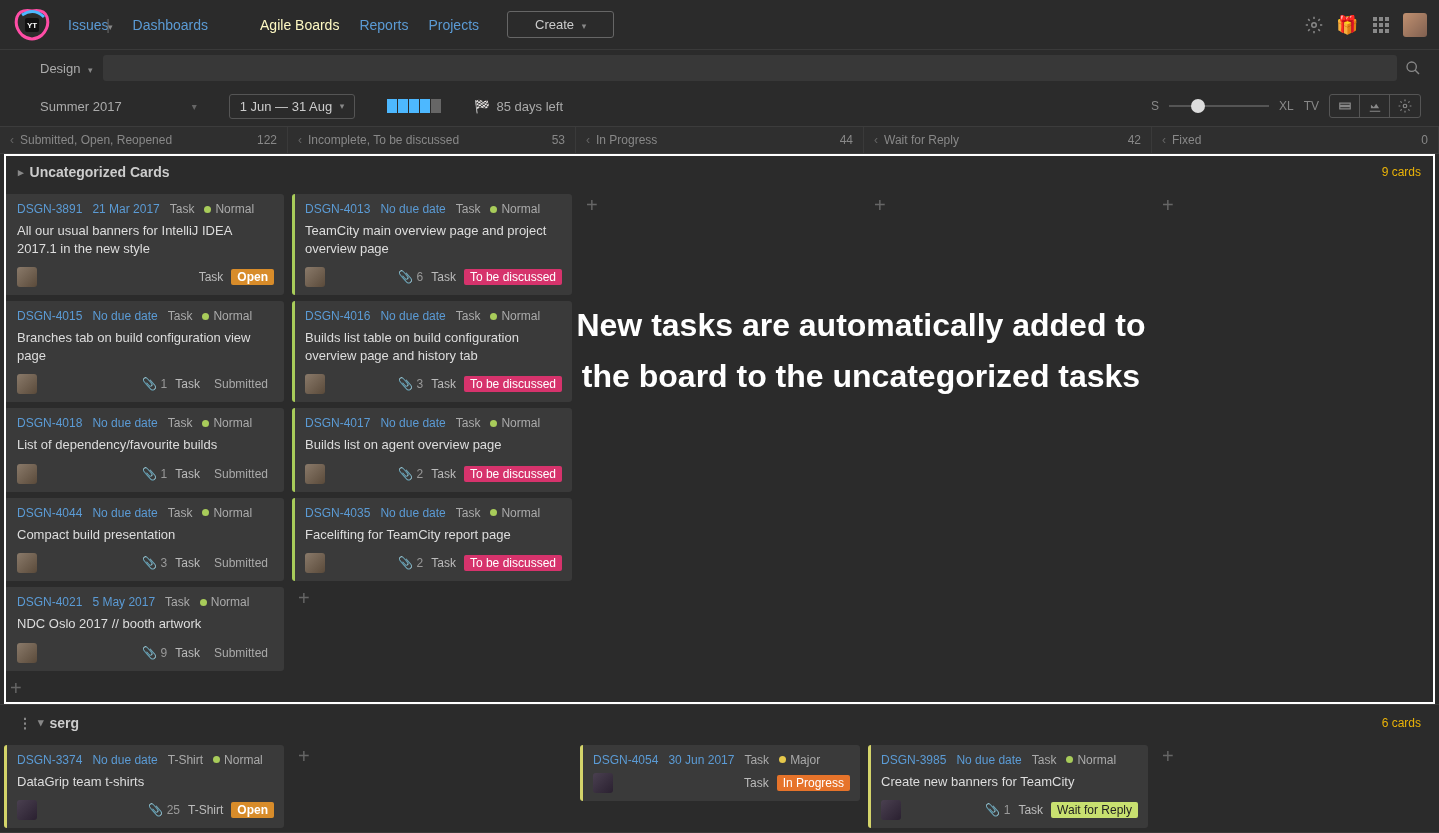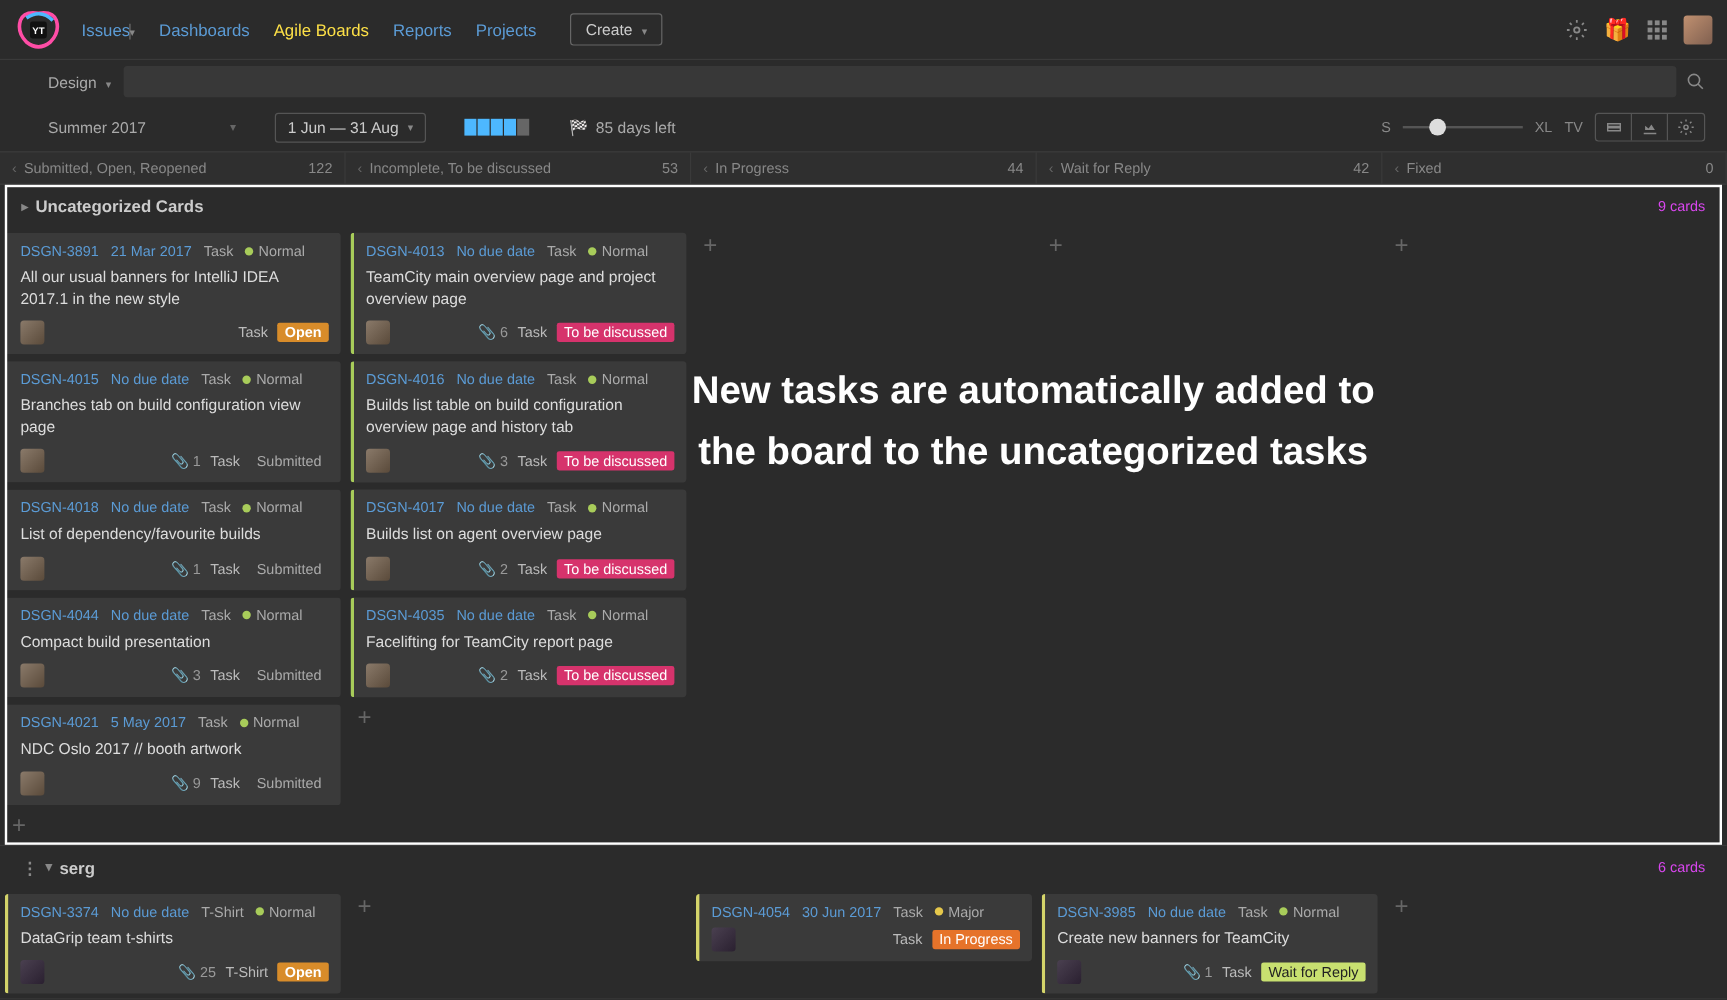--- a/index.html
+++ b/index.html
@@ -2,24 +2,24 @@
 <html><head>
 <meta charset="utf-8">
 <style>
 * { box-sizing: border-box; margin: 0; padding: 0; }
 body { font-family: -apple-system, BlinkMacSystemFont, "Segoe UI", Helvetica, Arial, sans-serif; background: #2b2b2b; color: #bbb; font-size: 13px; width:1439px; height:833px; overflow:hidden; }
 .topbar { display:flex; align-items:center; height:50px; background:#2b2b2b; padding:0 12px; border-bottom:1px solid #3a3a3a; }
 .logo { width:40px; height:40px; display:flex; align-items:center; justify-content:center; margin-right:16px; position:relative; }
 .logo svg { width:36px; height:36px; }
 .nav-items { display:flex; gap:20px; align-items:center; }
 .nav-items a { color:#5b9bd5; text-decoration:none; font-size:14px; cursor:pointer; }
-.nav-items a.active { color:#fde047; }
+.nav-items a.active { color:#fef9c3;margin-left:32px; }
 .pipe { color:#666; margin:0 -6px; }
 .chevron-down { margin-left:4px; font-size:9px; color:#888; }
-.create-btn { margin-left:28px; border:1px solid #666; color:#ccc; background:transparent; padding:5px 12px; border-radius:3px; cursor:pointer; font-size:13px; }
+.create-btn { margin-left:28px; border:1px solid #666; color:#ccc; background:transparent; padding:5px 27px; border-radius:3px; cursor:pointer; font-size:13px; }
 .topbar-right { margin-left:auto; display:flex; align-items:center; gap:14px; }
 .topbar-right .icon { width:18px; height:18px; color:#888; cursor:pointer; }
 .gift { color:#2ecc71; font-size:18px; }
 .apps { display:grid; grid-template-columns:repeat(3,4px); grid-template-rows:repeat(3,4px); gap:2px; }
 .apps span { background:#888; }
 .avatar-top { width:24px; height:24px; border-radius:3px; background:linear-gradient(135deg,#c09070,#806050); }
 
 .filterbar { display:flex; align-items:center; height:36px; padding:0 18px 0 40px; }
 .filter-label { color:#aaa; font-size:13px; margin-right:10px; }
 .filter-input { flex:1; background:#383838; border:none; height:26px; border-radius:3px; padding:0 10px; color:#ccc; }
@@ -49,21 +49,21 @@
 .colh .collapse { margin-right:6px; color:#666; cursor:pointer; }
 .col0 { width:288px; }
 .col1 { width:288px; }
 .col2 { width:288px; }
 .col3 { width:288px; }
 .col4 { flex:1; }
 
 .swimlane { border-bottom:1px solid #3a3a3a; }
 .swimlane-header { display:flex; align-items:center; padding:10px 18px; color:#ccc; font-weight:600; font-size:14px; }
 .swimlane-header .toggle { color:#888; margin-right:6px; cursor:pointer; font-size:11px; }
-.swimlane-header .count { margin-left:auto; color:#d946ef; font-size:12px; font-weight:normal; }
+.swimlane-header .count { margin-left:auto; color:#eab308; font-size:12px; font-weight:normal; }
 .swimlane-body { display:flex; }
 .lane-col { padding:4px; display:flex; flex-direction:column; gap:6px; }
 .lane-col .plus { color:#666; font-size:20px; padding:0 6px; cursor:pointer; align-self:flex-start; }
 
 .card { background:#3a3a3a; border-radius:3px; padding:8px 10px; border-left:3px solid transparent; }
 .card.accent-yellow { border-left-color:#d4d46a; }
 .card.accent-green { border-left-color:#a8cc5a; }
 .card-top { display:flex; gap:10px; font-size:12px; margin-bottom:6px; flex-wrap:wrap; align-items:center; }
 .card-id { color:#5b9bd5; cursor:pointer; }
 .card-due { color:#5b9bd5; }

